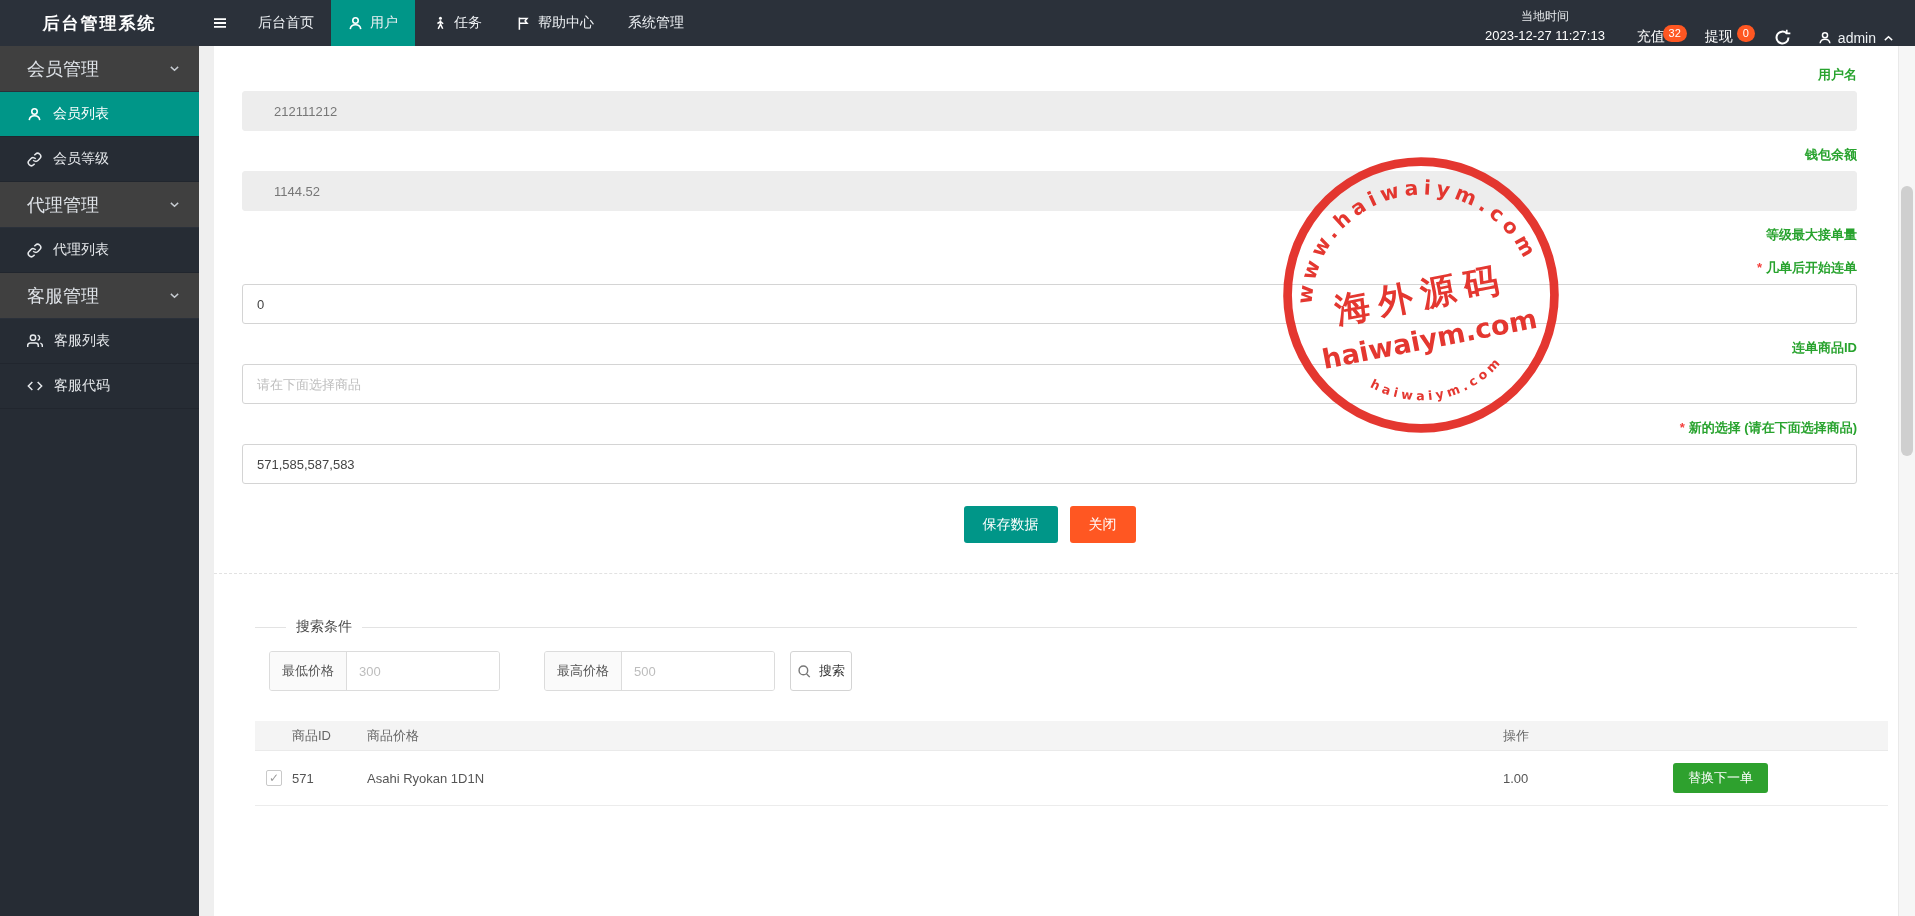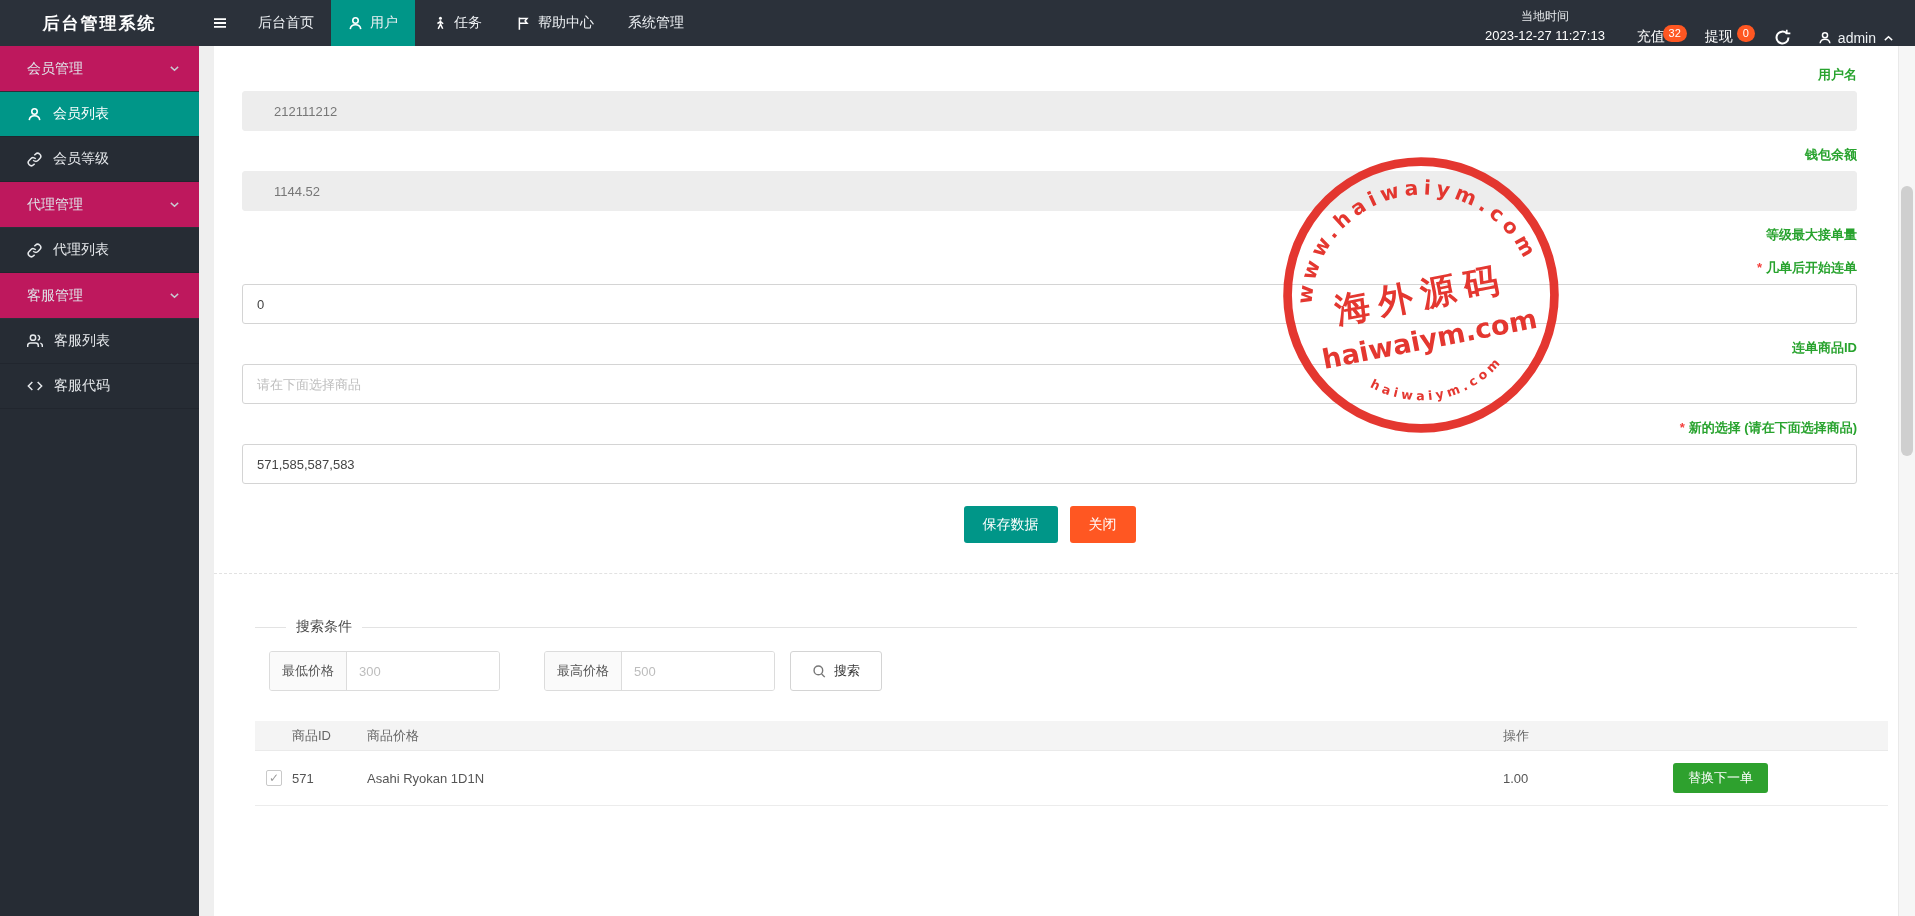--- a/index.html
+++ b/index.html
@@ -26,21 +26,21 @@
     font-size:11px; line-height:1; padding:3px 6px; border-radius:9px; min-width:9px;
     text-align:center; }
   .nav-refresh { padding:0 15px; }
   .nav-user { padding:0 20px 0 12px; gap:6px; }
   svg.ic { display:block; }
 
   
   .sidebar { position:fixed; top:46px; left:0; bottom:0; width:199px;
     background:#262c34; z-index:20; }
   .side-group { height:46px; display:flex; align-items:center; justify-content:space-between;
-    padding:0 18px 0 27px; background:#be185d; color:#dfe3e8; font-size:14px;
+    padding:0 18px 0 27px; background:#404040; color:#dfe3e8; font-size:18px;
     border-bottom:1px solid #2a303a; cursor:pointer; }
   .side-item { height:45px; display:flex; align-items:center; gap:11px;
     padding-left:27px; color:#e6e9ec; font-size:14px; border-bottom:1px solid #21262e;
     cursor:pointer; }
   .side-item.active { background:#009688; color:#fff; }
 
   
   .main { position:fixed; left:199px; top:46px; right:0; bottom:0; background:#efefef; }
   .card { position:absolute; left:15px; top:0; right:17px; bottom:0; background:#fff;
     overflow:hidden; padding:20px 41px 0 28px; }
@@ -72,21 +72,21 @@
   fieldset.search-box { margin:44px 0 0 13px; border:0; border-top:1px solid #e3e3e3;
     padding:15px 0 0 14px; }
   fieldset.search-box legend { font-size:14px; color:#4a4a4a; padding:0 10px; margin-left:17px; }
   .search-row { display:flex; align-items:center; }
   .igroup { display:flex; height:40px; border:1px solid #dcdcdc; border-radius:3px;
     overflow:hidden; background:#fff; margin-right:44px; }
   .igroup .prepend { display:flex; align-items:center; padding:0 12px; background:#fafafa;
     border-right:1px solid #dcdcdc; color:#555; font-size:13px; white-space:nowrap; }
   .igroup input { border:0; width:152px; padding:0 12px; font-size:13px; color:#444;
     outline:none; font-family:inherit; }
-  .search-btn { display:flex; align-items:center; gap:7px; height:40px; padding:0 21px;
+  .search-btn { display:flex; align-items:center; gap:7px; height:40px; padding:0 6px;
     background:#fff; border:1px solid #d4d4d4; border-radius:3px; font-size:13px;
     color:#333; cursor:pointer; font-family:inherit; }
 
   
   .ptable { margin:30px -31px 0 13px; font-size:13px; }
   .thead, .trow { display:grid; grid-template-columns:37px 75px 1fr 170px 215px;
     align-items:center; }
   .thead { background:#f4f4f4; height:30px; color:#666; border-bottom:1px solid #eaeaea; }
   .trow { height:55px; color:#555; border-bottom:1px solid #ececec; background:#fff; }
   .checkbox { width:16px; height:16px; border:1px solid #c9c9c9; border-radius:2px;

